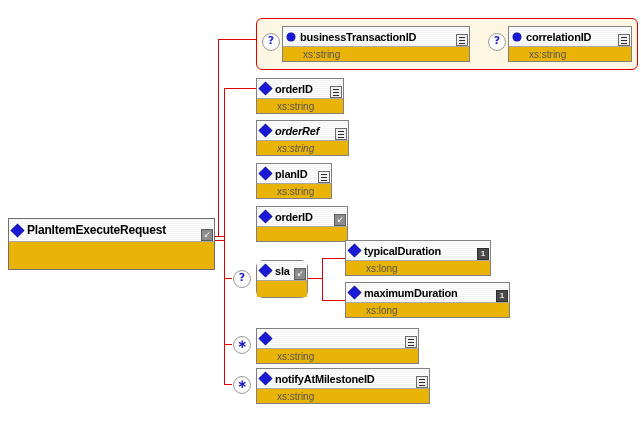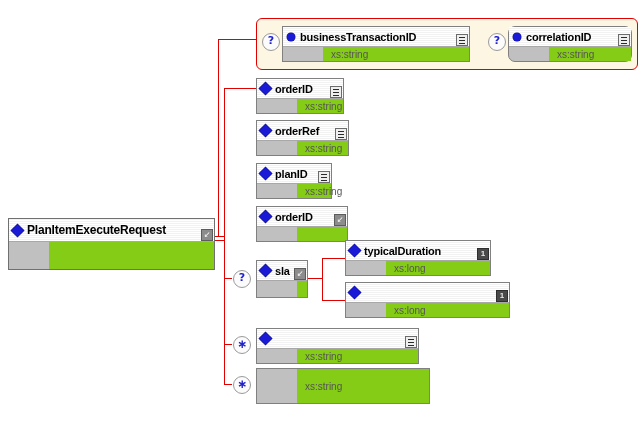--- a/index.html
+++ b/index.html
@@ -42,26 +42,25 @@
       repeating-linear-gradient(0deg,#ffffff 0 1px,#f2f2f2 1px 2px),
       #fbfbfb;
     border-bottom:1px solid #a8a8a8;
     display:flex;
     align-items:center;
     padding-left:4px;
     overflow:hidden;
   }
   .node .typerow{
     flex:1 1 auto;
-    background:#84cc16;
+    background:#eab308;
     display:flex;
     align-items:center;
-    padding-left:8px;
+    padding-left:20px;
     min-height:14px;
-    margin-left:40px;
   }
   .node .label{
     font-size:11px;
     font-weight:bold;
     color:#000000;
     white-space:nowrap;
     letter-spacing:-0.2px;
     line-height:12px;
   }
   .node .typetext{
@@ -180,21 +179,21 @@
           <i></i>
           <i></i>
         </span>
     </div>
     <div class="typerow">
       <span class="typetext">xs:string</span>
     </div>
   </div>
 
   <div class="occ" style="left:488px; top:33px;">?</div>
-  <div class="node" style="left:508px; top:26px; width:124px; height:36px;border-radius:7px;">
+  <div class="node" style="left:508px; top:26px; width:124px; height:36px;">
     <div class="titlerow">
       <span class="ico-circle"></span>
       <span class="label">correlationID</span>
       <span class="badge lines">
           <i></i>
           <i></i>
           <i></i>
         </span>
     </div>
     <div class="typerow">
@@ -221,21 +220,21 @@
           <i></i>
           <i></i>
           <i></i>
         </span>
     </div>
     <div class="typerow">
       <span class="typetext">xs:string</span>
     </div>
   </div>
 
-  <div class="node" style="left:256px; top:120px; width:93px; height:36px;">
+  <div class="node" style="left:256px; top:120px; width:93px; height:36px;font-style:italic;">
     <div class="titlerow">
       <span class="ico-diamond"></span>
       <span class="label">orderRef</span>
       <span class="badge lines">
           <i></i>
           <i></i>
           <i></i>
         </span>
     </div>
     <div class="typerow">
@@ -263,21 +262,21 @@
       <span class="ico-diamond"></span>
       <span class="label">orderID</span>
       <span class="badge complex">↙</span>
     </div>
     <div class="typerow">
       <span class="typetext"></span>
     </div>
   </div>
 
   <div class="occ" style="left:233px; top:270px;">?</div>
-  <div class="node" style="left:256px; top:260px; width:52px; height:38px;">
+  <div class="node" style="left:256px; top:260px; width:52px; height:38px;border-radius:7px;">
     <div class="titlerow">
       <span class="ico-diamond"></span>
       <span class="label">sla</span>
       <span class="badge complex">↙</span>
     </div>
     <div class="typerow">
       <span class="typetext"></span>
     </div>
   </div>
 
@@ -288,20 +287,21 @@
       <span class="badge one">1</span>
     </div>
     <div class="typerow">
       <span class="typetext">xs:long</span>
     </div>
   </div>
 
   <div class="node" style="left:345px; top:282px; width:165px; height:36px;">
     <div class="titlerow">
       <span class="ico-diamond"></span>
+      <span class="label">maximumDuration</span>
       <span class="badge one">1</span>
     </div>
     <div class="typerow">
       <span class="typetext">xs:long</span>
     </div>
   </div>
 
   <div class="occ star" style="left:233px; top:336px;">∗</div>
   <div class="node" style="left:256px; top:328px; width:163px; height:36px;">
     <div class="titlerow">
@@ -312,18 +312,27 @@
           <i></i>
         </span>
     </div>
     <div class="typerow">
       <span class="typetext">xs:string</span>
     </div>
   </div>
 
   <div class="occ star" style="left:233px; top:376px;">∗</div>
   <div class="node" style="left:256px; top:368px; width:174px; height:36px;">
+    <div class="titlerow">
+      <span class="ico-diamond"></span>
+      <span class="label">notifyAtMilestoneID</span>
+      <span class="badge lines">
+          <i></i>
+          <i></i>
+          <i></i>
+        </span>
+    </div>
     <div class="typerow">
       <span class="typetext">xs:string</span>
     </div>
   </div>
 
 </div>
 
 </body></html>

